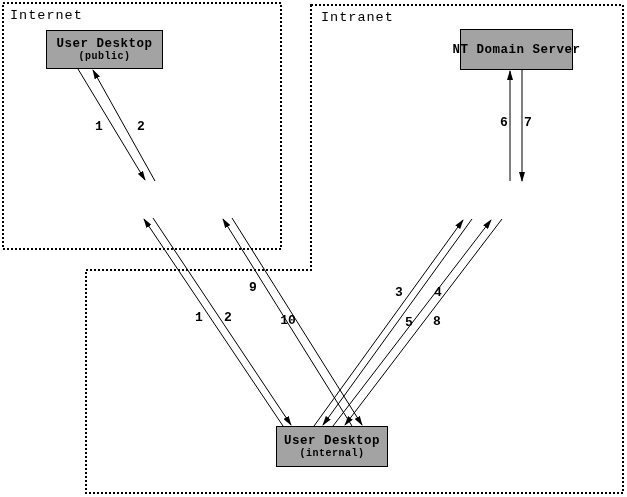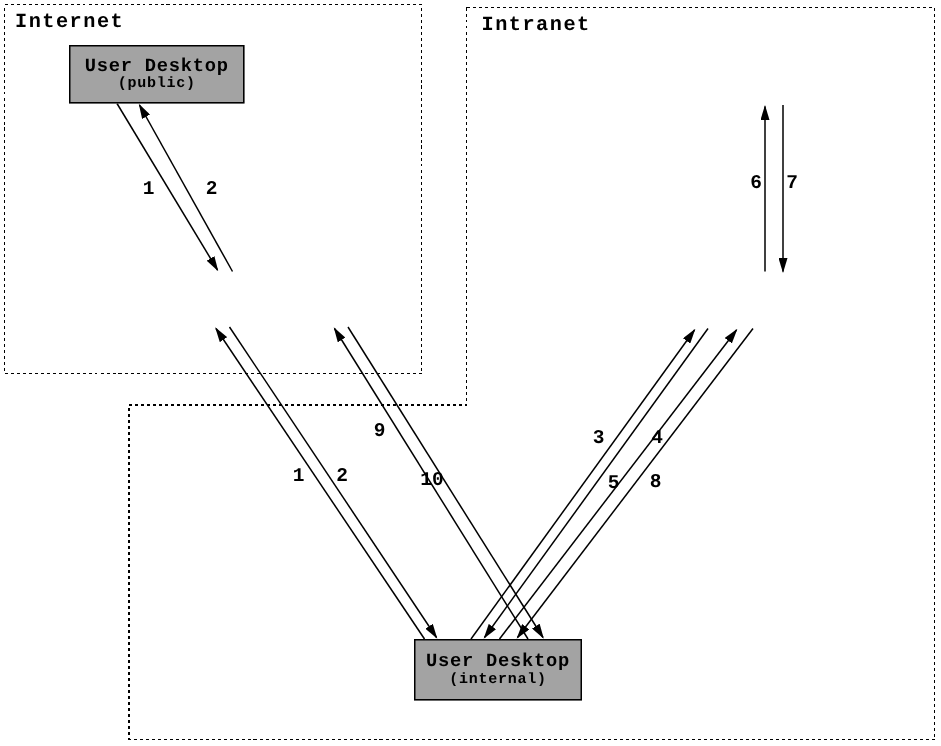--- a/index.html
+++ b/index.html
@@ -37,21 +37,21 @@
   }
   .node .subtitle {
     font-size: 10px;
     font-weight: bold;
     line-height: 11px;
     letter-spacing: 0.5px;
   }
   .region-label {
     position: absolute;
     font-size: 13.5px;
-    font-weight: bold;
+    font-weight: normal;
     line-height: 14px;
     letter-spacing: 1px;
   }
   .edge-label {
     position: absolute;
     transform: translate(-50%, -50%);
     font-size: 13px;
     font-weight: bold;
     line-height: 13px;
   }
@@ -90,20 +90,23 @@
 
   <span class="region-label" style="left:10px; top:9px;">Internet</span>
   <span class="region-label" style="left:321px; top:11px;">Intranet</span>
 
   <div class="node" style="left:46px; top:30px; width:117px; height:39px;">
     <span class="title">User Desktop</span>
     <span class="subtitle">(public)</span>
   </div>
 
 
+  <div class="node" style="left:460px; top:29px; width:113px; height:41px;">
+    <span class="title">NT Domain Server</span>
+  </div>
 
 
   <div class="node" style="left:276px; top:426px; width:112px; height:41px;">
     <span class="title">User Desktop</span>
     <span class="subtitle">(internal)</span>
   </div>
 
   <span class="edge-label" style="left:99px;  top:126px;">1</span>
   <span class="edge-label" style="left:141px; top:126px;">2</span>
   <span class="edge-label" style="left:504px; top:122px;">6</span>

